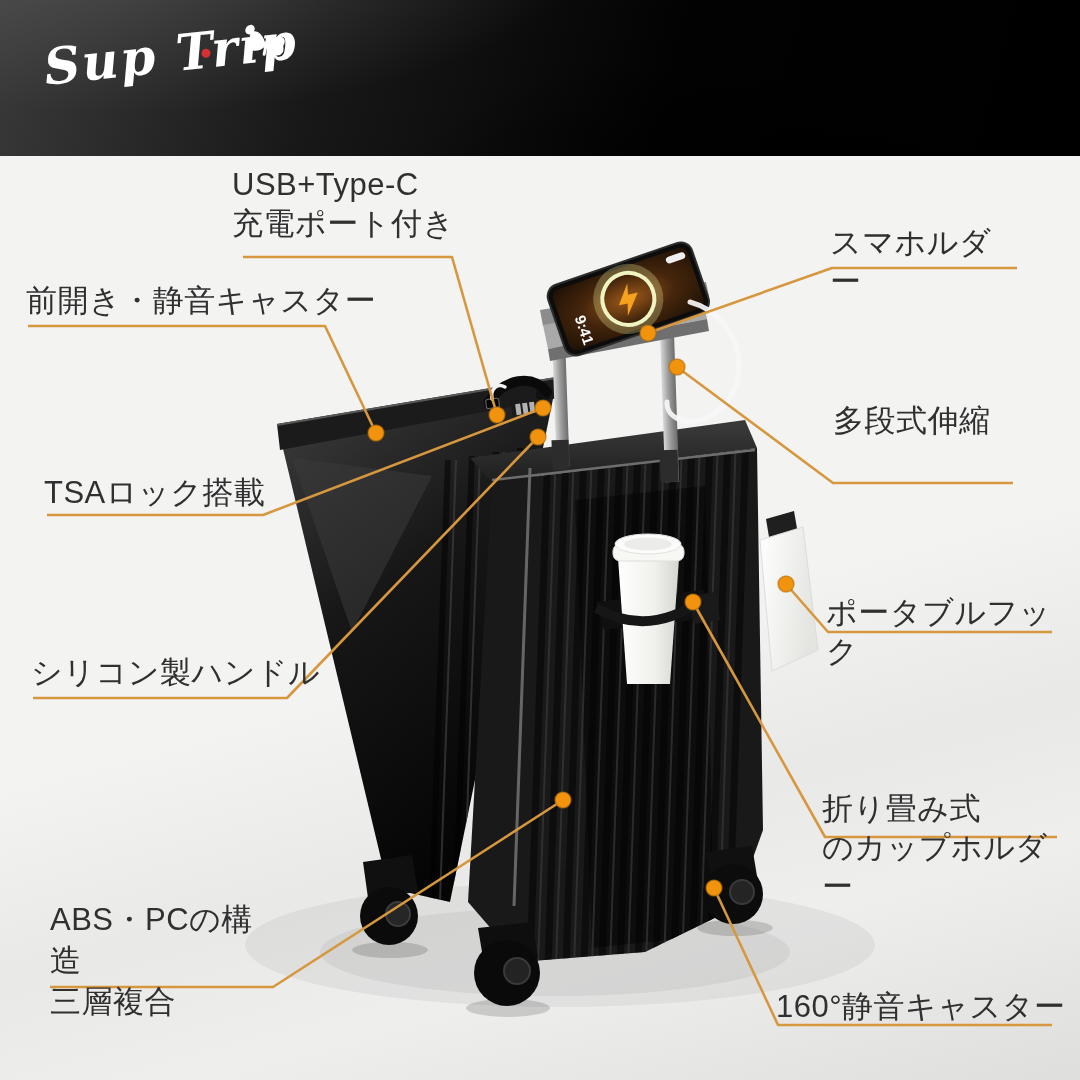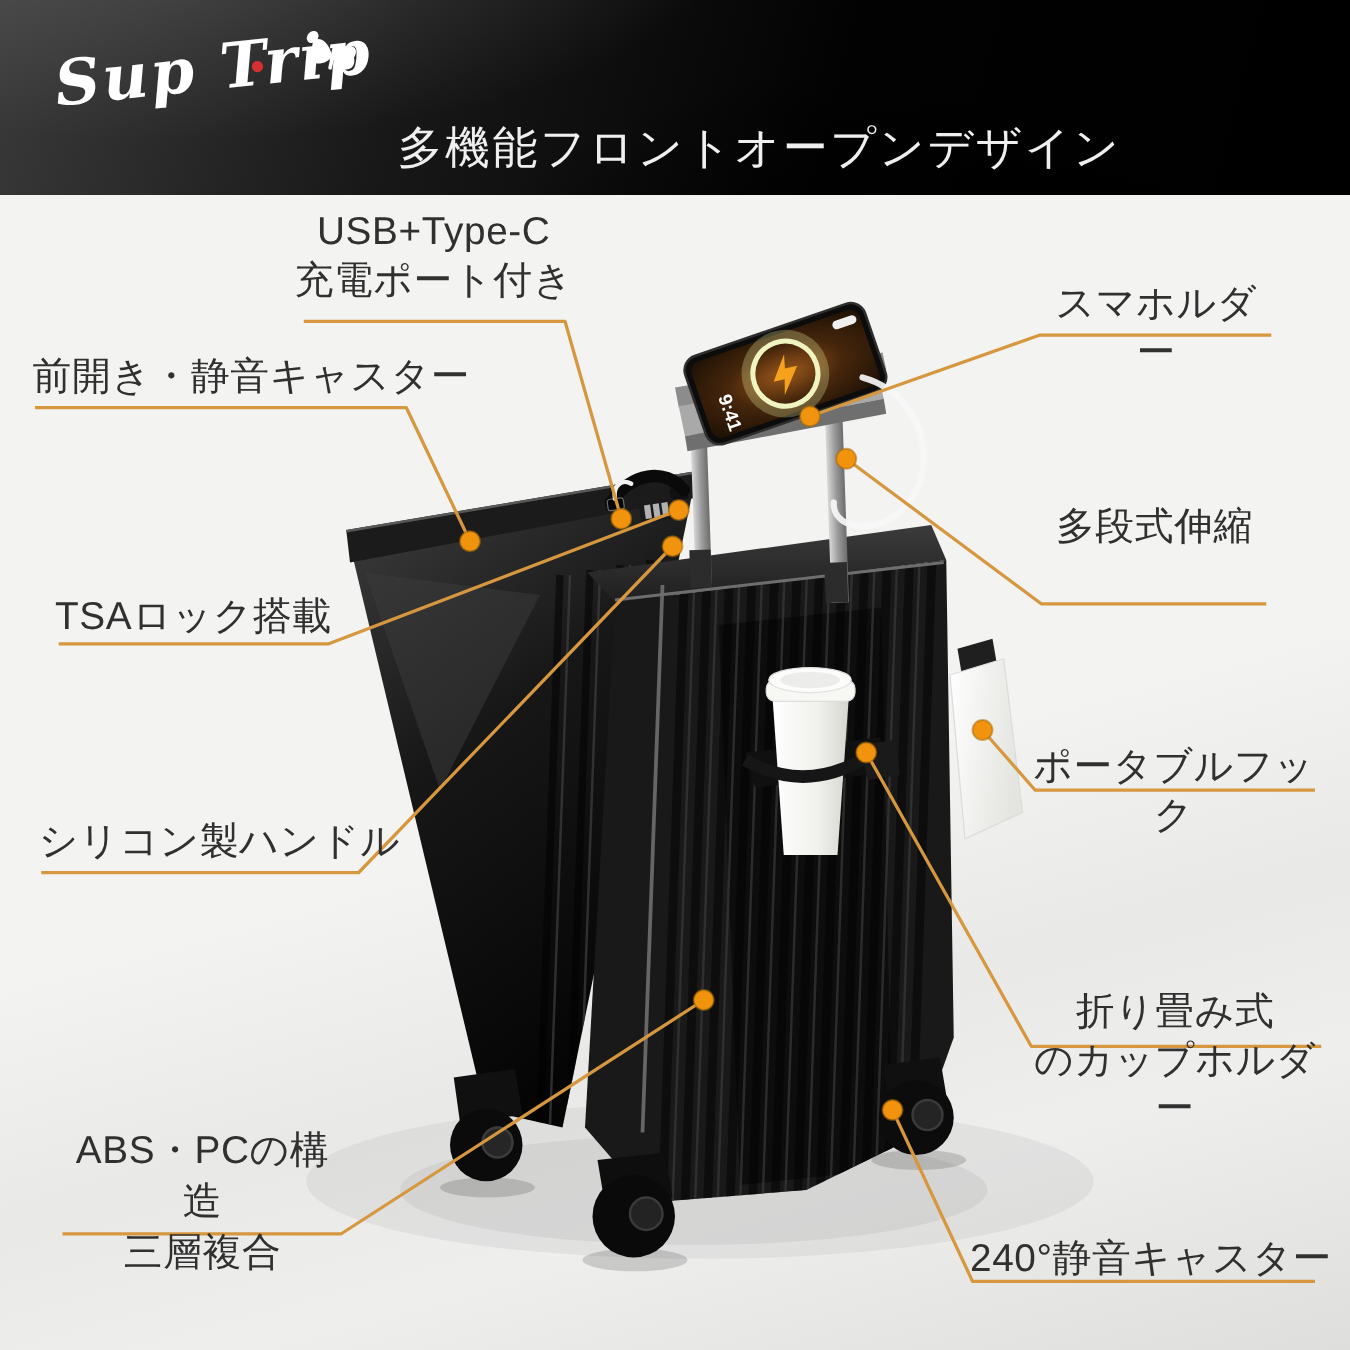--- a/index.html
+++ b/index.html
@@ -40,21 +40,21 @@
   
   .floor-shade{
     position:absolute;left:0;top:156px;width:1080px;height:924px;
     background:linear-gradient(165deg,rgba(0,0,0,0) 52%,rgba(0,0,0,.045) 68%,rgba(0,0,0,.02) 80%,rgba(0,0,0,.085) 100%);
   }
   
   #scene{position:absolute;left:0;top:0;width:1080px;height:1080px;}
   
   .callout-label{
     position:absolute;font-size:31px;color:#303030;line-height:1.26;
-    text-align:center;letter-spacing:.5px;
+    text-align:left;letter-spacing:.5px;
   }
   .cl-line{display:block;}
   .lbl-usb     {left:232px;top:165px;width:230px;}
   .lbl-sumaho  {left:830px;top:223px;width:190px;}
   .lbl-maebiraki{left:26px;top:281px;width:310px;text-align:left;white-space:nowrap;}
   .lbl-tadan   {left:833px;top:402px;width:181px;line-height:38px;}
   .lbl-tsa     {left:44px;top:473px;width:230px;text-align:left;white-space:nowrap;}
   .lbl-hook    {left:826px;top:593px;width:226px;}
   .lbl-silicone{left:31px;top:653px;width:270px;text-align:left;white-space:nowrap;}
   .lbl-cup     {left:822px;top:753px;width:236px;line-height:39px;margin-top:36px;}
@@ -69,21 +69,20 @@
   <div class="sheen2"></div>
   <div class="logo">
     <span class="logo-text">Sup Trip</span>
     <span class="logo-dot" style="background:#d63031;"></span>
     <svg class="logo-butterfly" width="46" height="42" viewBox="0 0 46 42">
       <path d="M23,21 C15,4 2,8 6,18 C1,29 15,34 23,21 Z" fill="#ffffff"></path>
       <path d="M23,21 C31,4 44,8 40,18 C45,29 31,34 23,21 Z" fill="#ffffff"></path>
       <path d="M23,14 L23,30" stroke="#ffffff" stroke-width="3" stroke-linecap="round"></path>
     </svg>
   </div>
-  <div class="subtitle">多機能フロントオープンデザイン</div>
 </div>
 
 <div class="floor-shade"></div>
 
 <svg id="scene" viewBox="0 0 1080 1080">
   <defs>
     <linearGradient id="lidGrad" x1="0" y1="0" x2="0.4" y2="1">
       <stop offset="0" stop-color="#3e3e3e"></stop>
         <stop offset="0.45" stop-color="#171717"></stop>
         <stop offset="1" stop-color="#050505"></stop>
@@ -312,14 +311,14 @@
 </div>
 <div class="callout-label lbl-cup">
   <span class="cl-line">折り畳み式</span>
   <span class="cl-line">のカップホルダー</span>
 </div>
 <div class="callout-label lbl-sanso">
   <span class="cl-line">ABS・PCの構造</span>
   <span class="cl-line">三層複合</span>
 </div>
 <div class="callout-label lbl-caster">
-  <span class="cl-line">240°静音キャスター</span>
+  <span class="cl-line">160°静音キャスター</span>
 </div>
 
 </body></html>

